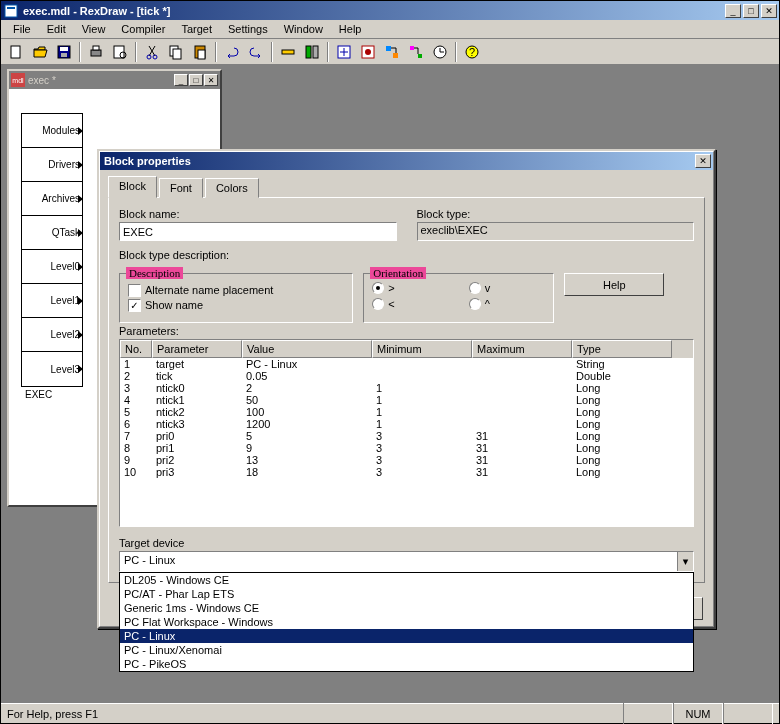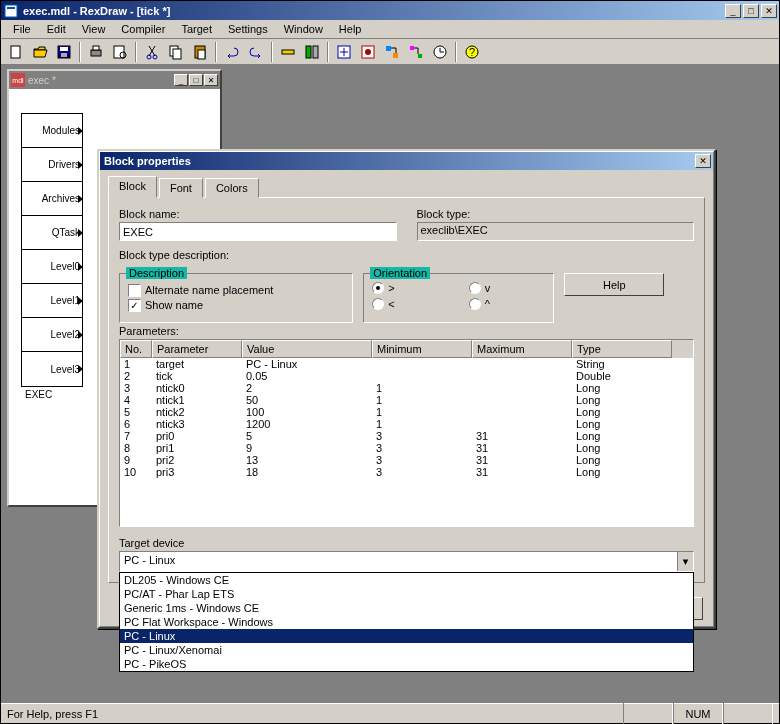--- a/index.html
+++ b/index.html
@@ -36,21 +36,21 @@
 .tab { padding: 3px 10px; border: 1px solid; border-color: #fff #808080 transparent #fff; background: #d4d0c8; cursor: pointer; margin-right: 2px; }
 .tab.active { border-bottom: 1px solid #d4d0c8; padding-bottom: 4px; margin-top: -2px; }
 .tab-panel { border: 1px solid; border-color: #fff #808080 #808080 #fff; padding: 10px; }
 .field-row { margin-bottom: 6px; }
 .field-label { margin-bottom: 2px; }
 .text-input { width: 100%; height: 19px; border: 1px solid; border-color: #808080 #fff #fff #808080; background: #fff; padding: 1px 3px; }
 .text-input.ro { background: #d4d0c8; }
 .two-col { display: flex; gap: 20px; }
 .two-col > div { flex: 1; }
 .groupbox { border: 1px solid; border-color: #808080 #fff #fff #808080; padding: 8px; margin-top: 6px; position: relative; }
-.groupbox-title { position: absolute; top: -7px; left: 6px; background: #14b8a6; padding: 0 3px; }
+.groupbox-title { position: absolute; top: -7px; left: 6px; background: #ec4899; padding: 0 3px; font-family: Liberation Serif, serif; }
 .checkbox-row { display: flex; gap: 4px; margin: 2px 0; }
 .chk { width: 13px; height: 13px; border: 1px solid; border-color: #808080 #fff #fff #808080; background: #fff; display: flex; align-items: center; justify-content: center; font-size: 10px; }
 .radio-grid { display: grid; grid-template-columns: 1fr 1fr; gap: 4px 20px; }
 .radio-row { display: flex; align-items: center; gap: 4px; }
 .radio { width: 12px; height: 12px; border-radius: 50%; border: 1px solid; border-color: #808080 #fff #fff #808080; background: #fff; display: flex; align-items: center; justify-content: center; }
 .radio.sel::after { content: ''; width: 4px; height: 4px; background: #000; border-radius: 50%; }
 .btn { height: 23px; padding: 0 8px; border: 1px solid; border-color: #fff #404040 #404040 #fff; background: #d4d0c8; cursor: pointer; display: flex; align-items: center; justify-content: center; }
 .help-btn { width: 100px; }
 .params-table { border: 1px solid; border-color: #808080 #fff #fff #808080; background: #fff; }
 .params-header { display: flex; background: #d4d0c8; }

